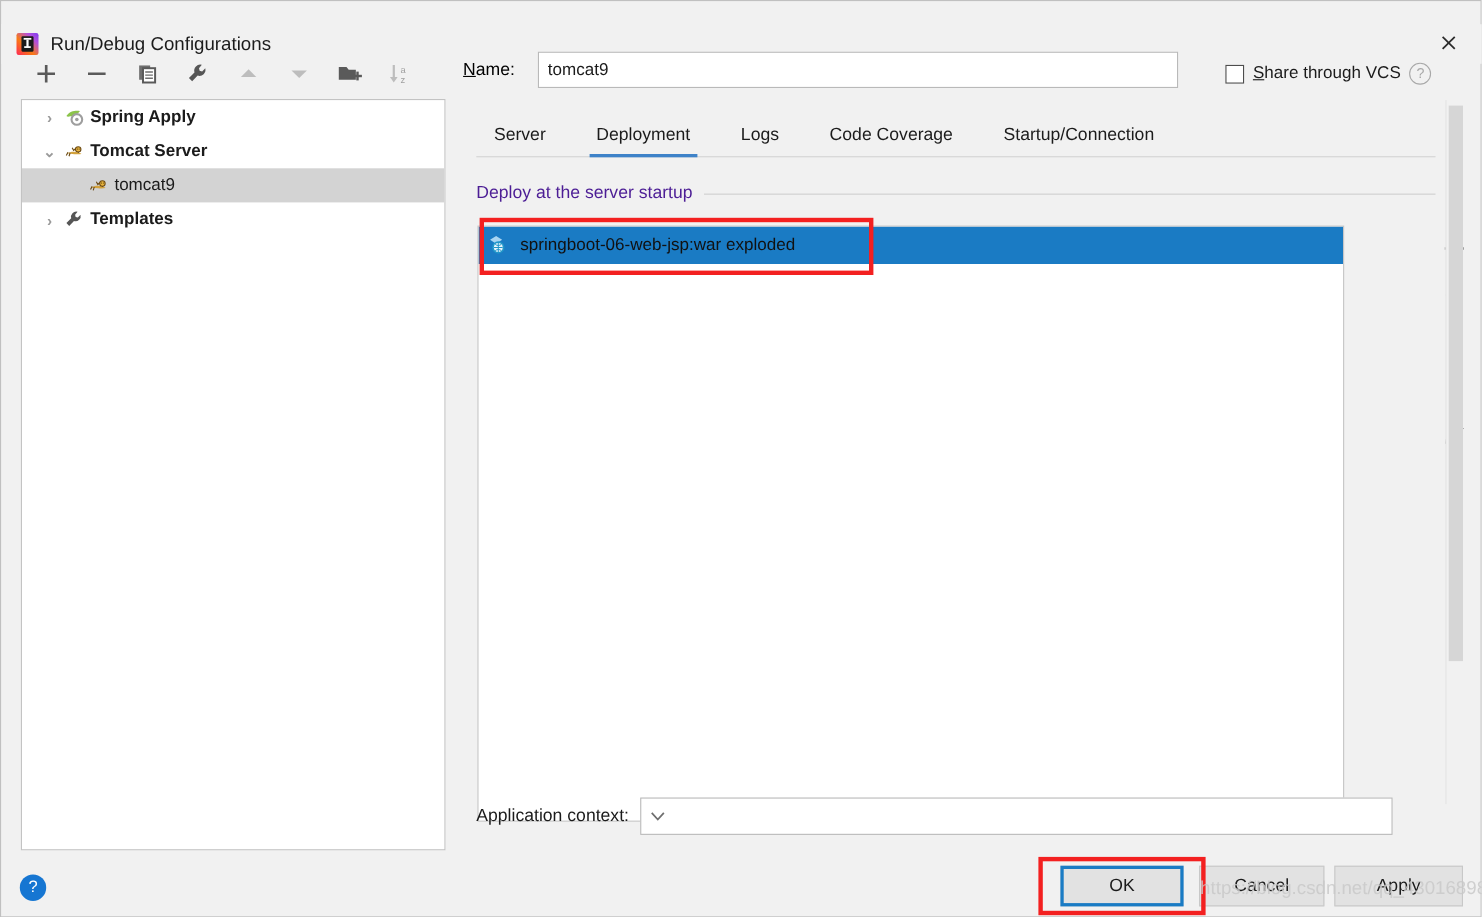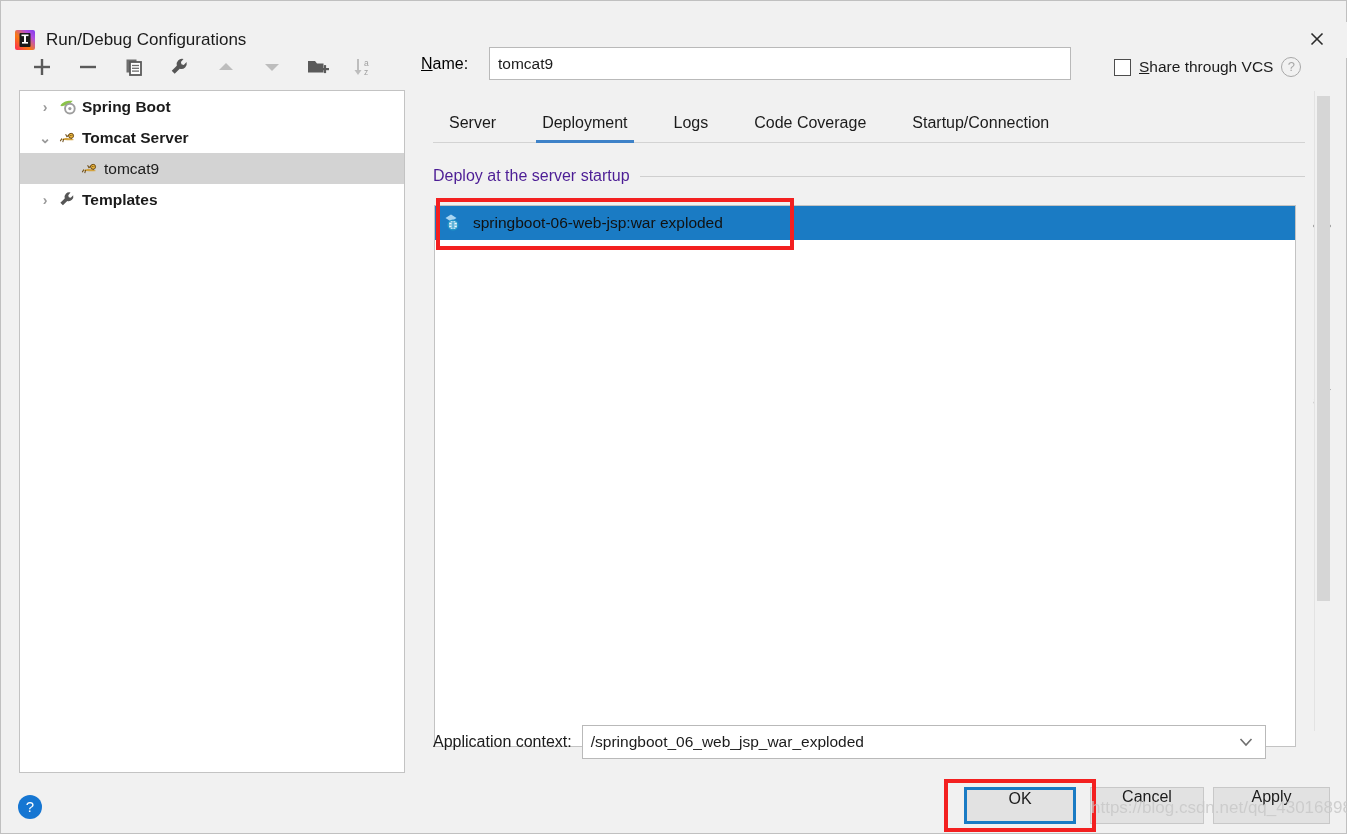--- a/index.html
+++ b/index.html
@@ -148,21 +148,21 @@
     position: absolute; left: 12px; top: 126px;
     display: flex; align-items: center; width: 872px;
   }
   .deploy-legend span {
     font-size: 16px; color: #4c1d95; white-space: nowrap; padding-right: 10px;
   }
   .legend-line { flex: 1; height: 1px; background: #cfcfcf; }
 
   .list-box {
     position: absolute; left: 13px; top: 164px;
-    width: 862px; height: 542px;
+    width: 788px; height: 542px;
     border: 1px solid #c3c3c3;
     background: #ffffff;
     overflow: hidden;
   }
   .list-item {
     display: flex; align-items: center;
     height: 34px; padding-left: 8px;
     cursor: pointer; white-space: nowrap;
   }
   .list-item.selected { background: #1a7bc4; }
@@ -223,21 +223,21 @@
     font-size: 15px; text-align: center; line-height: 24px;
     cursor: pointer;
   }
   .btn {
     position: absolute;
     height: 37px;
     background: #e2e2e2;
     border: 1px solid #c8c8c8;
     font-family: "Liberation Sans", sans-serif;
     font-size: 16px; color: #1b1b1b;
-    display: flex; align-items: flex-start; justify-content: center;
+    display: flex; align-items: center; justify-content: center;
     cursor: pointer;
   }
   .btn-ok   { left: 963px; top: 786px; width: 112px;
               border: 3px solid #1a7bc4; background: #e2e2e2; }
   .btn-cancel { left: 1089px; top: 786px; width: 114px; }
   .btn-apply  { left: 1212px; top: 786px; width: 117px; }
 
   
   .annot {
     position: absolute;
@@ -353,21 +353,21 @@
 
     <div class="tree-row">
       <span class="tree-arrow">›</span>
       <span class="tree-ico">
         <svg width="19" height="19" viewBox="0 0 20 20">
           <path d="M2.5 9c3-5 8.5-5.5 13-5-3 4-6.5 4.6-9.2 5.2C4.8 9.6 3.6 10 2.5 9z" fill="#8bc34a"></path>
           <circle cx="12.5" cy="12.2" r="5.1" fill="none" stroke="#9e9e9e" stroke-width="2"></circle>
           <circle cx="12.5" cy="12.2" r="1.7" fill="#9e9e9e"></circle>
         </svg>
       </span>
-      <span class="tree-label bold">Spring Boot</span>
+      <span class="tree-label bold">Spring Apply</span>
     </div>
 
     <div class="tree-row">
       <span class="tree-arrow">⌄</span>
       <span class="tree-ico">
         <svg width="19" height="19" viewBox="0 0 20 20">
           <path d="M3 12c2-1 4-1.6 6.5-1.6 3 0 5.6.8 7.5 2.2-2.4.4-4.6.5-7 .2-2.4-.3-4.6-.5-7-.8z" fill="#d3a23c"></path>
           <path d="M8 6.6l1.4 2.6 2.3-2.1.5 2.8 2.4-1.1-.8 2.6" fill="none" stroke="#6b4a14" stroke-width="1.1"></path>
           <circle cx="13.8" cy="8.2" r="2.6" fill="#e8b33c" stroke="#6b4a14" stroke-width="1"></circle>
           <circle cx="13" cy="7.8" r=".5" fill="#3a2a08"></circle>
@@ -475,21 +475,20 @@
         <svg width="23" height="23" viewBox="0 0 24 24">
           <path d="M3.5 17.2l10-10 3.3 3.3-10 10-4 .7z" fill="#5a5a5a"></path>
           <path d="M15 5.7l2.2-2.2 3.3 3.3-2.2 2.2z" fill="#5a5a5a"></path>
         </svg>
       </div>
     </div>
 
     <div class="ctx-row">
       <span class="ctx-label">Application context:</span>
       <div class="ctx-combo">
-        <span class="ctx-value">/springboot_06_web_jsp_war_exploded</span>
         <span class="ctx-chevron">
           <svg width="14" height="10" viewBox="0 0 14 10">
             <polyline points="1.5,2 7,8 12.5,2" fill="none" stroke="#6f6f6f" stroke-width="1.6"></polyline>
           </svg>
         </span>
       </div>
     </div>
   </div>
 
   <div class="vcs-row" style="left:1113px; top:53px; position:absolute;">

